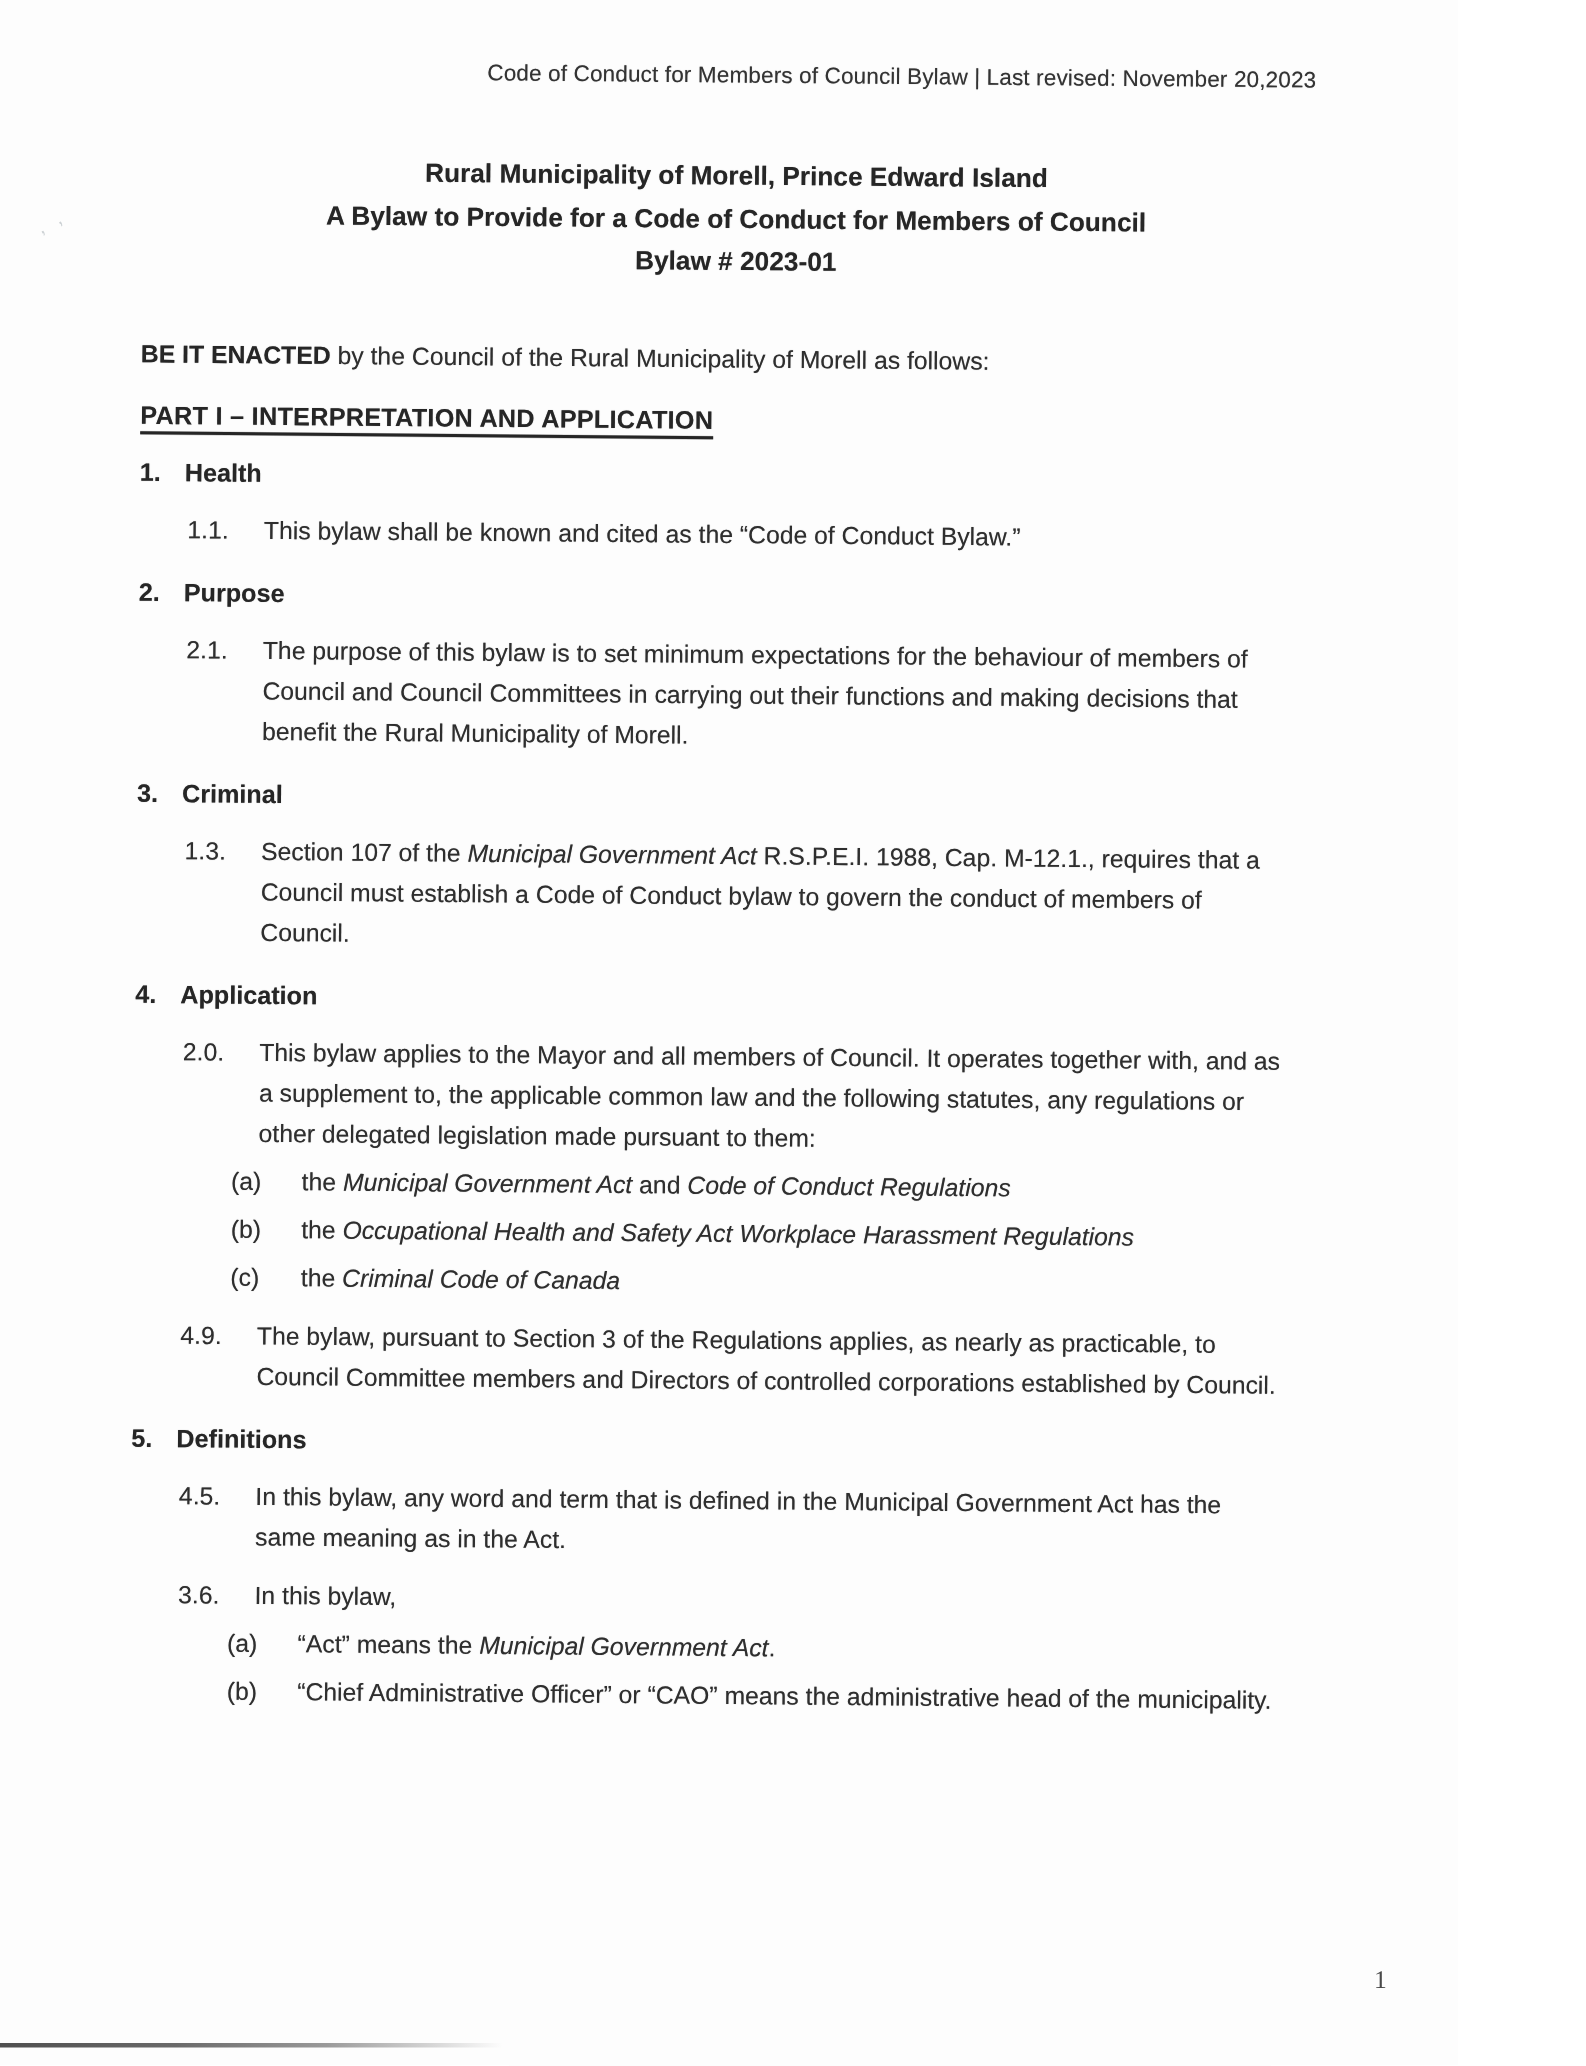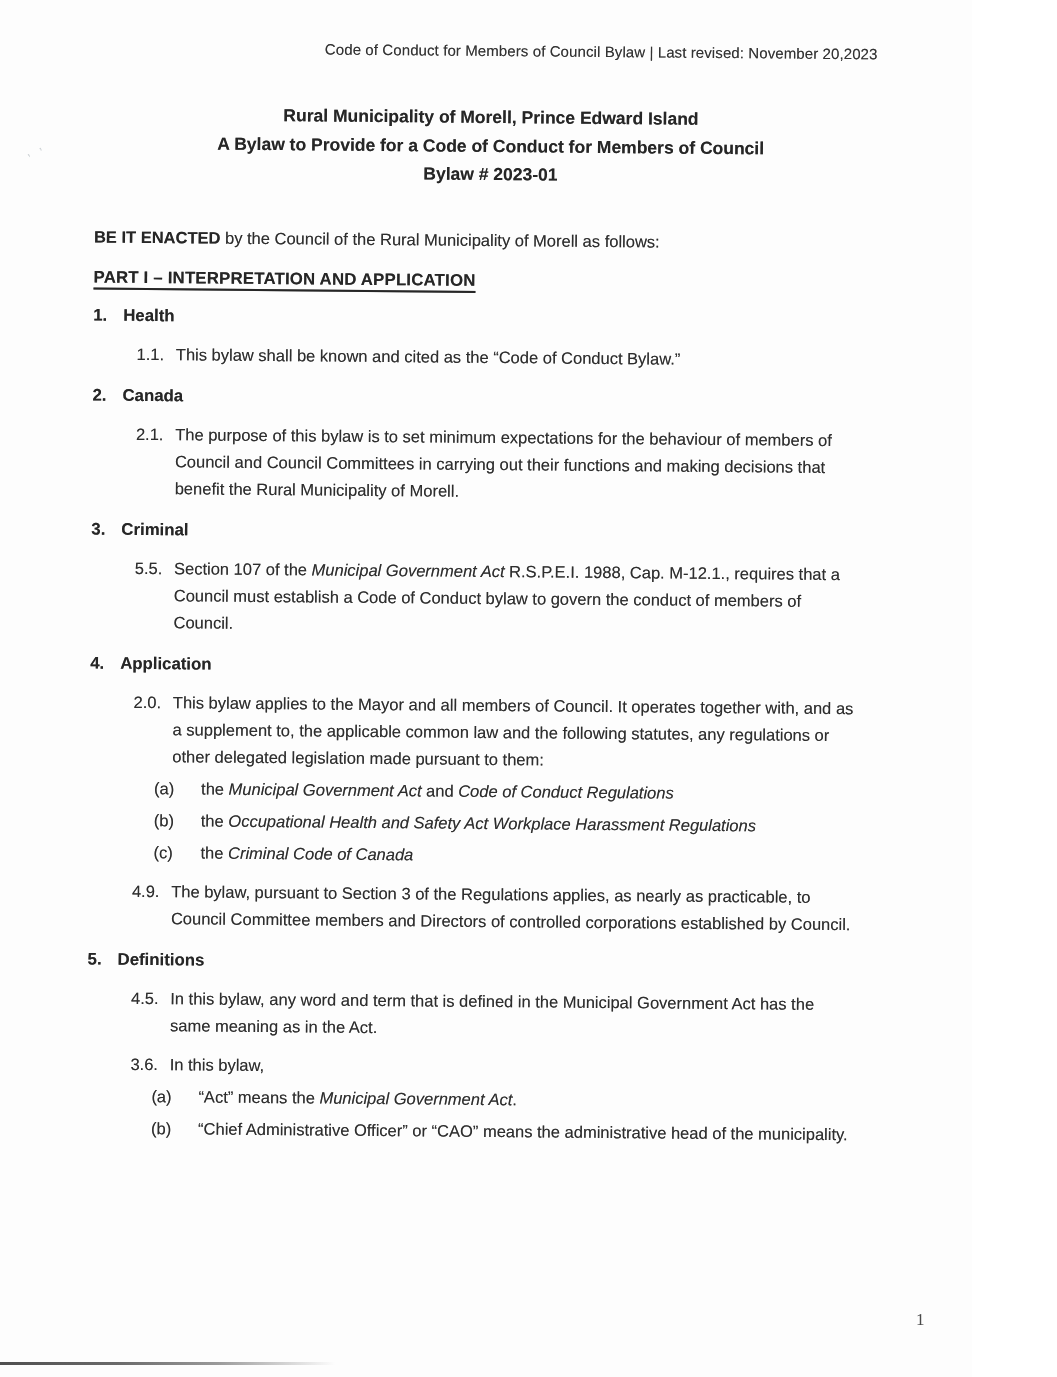--- a/index.html
+++ b/index.html
@@ -39,21 +39,21 @@
     color:#262626;
     text-decoration:underline;
     text-decoration-thickness:1.8px;
     text-underline-offset:5px;
     letter-spacing:.2px;
   }
   .section-block{margin:0;}
   .sec-head{display:flex;margin-top:14px;font-weight:700;font-size:16.8px;color:#262626;line-height:27px;}
   .sec-num{width:30px;flex:none;}
   .clause{display:flex;margin-top:12px;line-height:27px;}
-  .cl-num{width:51px;margin-left:32px;flex:none;text-align:center;}
+  .cl-num{width:51px;margin-left:32px;flex:none;}
   .cl-text{flex:1;}
   .subclause{display:flex;margin-top:5px;line-height:27px;}
   .sub-label{width:47px;margin-left:65px;flex:none;}
   .sub-text{flex:1;}
   .pagenum{
     position:absolute;left:916px;top:1310px;
     font-family:"Liberation Serif",serif;
     font-size:17px;color:#4a4a4a;text-shadow:none;
   }
   .scan-line{
@@ -90,34 +90,34 @@
               <span class="sec-title">Health</span>
             </div>
             <div class="clause">
               <span class="cl-num">1.1.</span>
               <div class="cl-text"><span>This bylaw shall be known and cited as the “Code of Conduct Bylaw.”</span></div>
             </div>
           </div>
           <div class="section-block">
             <div class="sec-head">
               <span class="sec-num">2.</span>
-              <span class="sec-title">Canada</span>
+              <span class="sec-title">Purpose</span>
             </div>
             <div class="clause">
               <span class="cl-num">2.1.</span>
               <div class="cl-text"><span>The purpose of this bylaw is to set minimum expectations for the behaviour of members of Council and Council Committees in carrying out their functions and making decisions that benefit the Rural Municipality of Morell.</span></div>
             </div>
           </div>
           <div class="section-block">
             <div class="sec-head">
               <span class="sec-num">3.</span>
               <span class="sec-title">Criminal</span>
             </div>
             <div class="clause">
-              <span class="cl-num">5.5.</span>
+              <span class="cl-num">1.3.</span>
               <div class="cl-text"><span>Section 107 of the </span><span class="it">Municipal Government Act</span><span> R.S.P.E.I. 1988, Cap. M-12.1., requires that a Council must establish a Code of Conduct bylaw to govern the conduct of members of Council.</span></div>
             </div>
           </div>
           <div class="section-block">
             <div class="sec-head">
               <span class="sec-num">4.</span>
               <span class="sec-title">Application</span>
             </div>
             <div class="clause">
               <span class="cl-num">2.0.</span>

